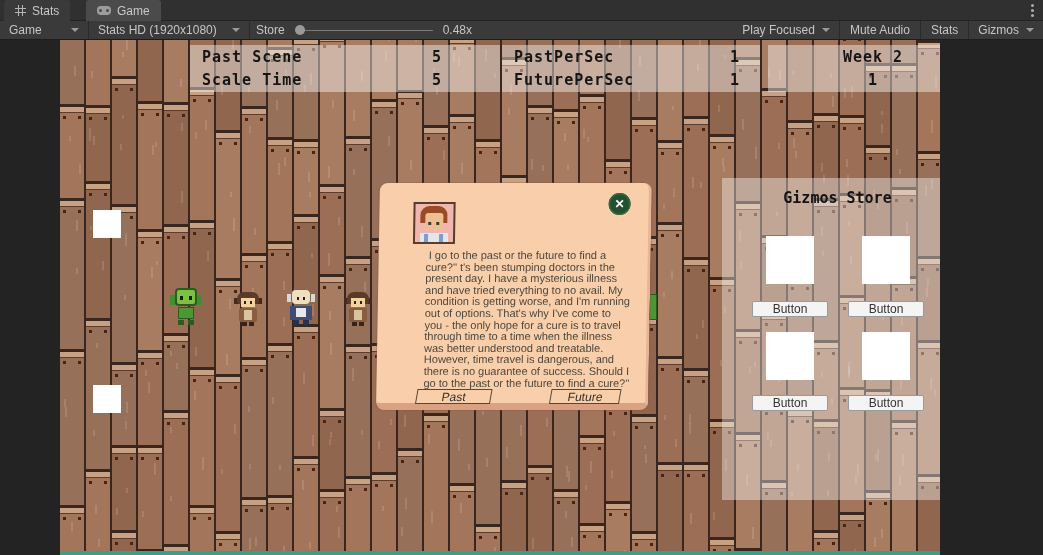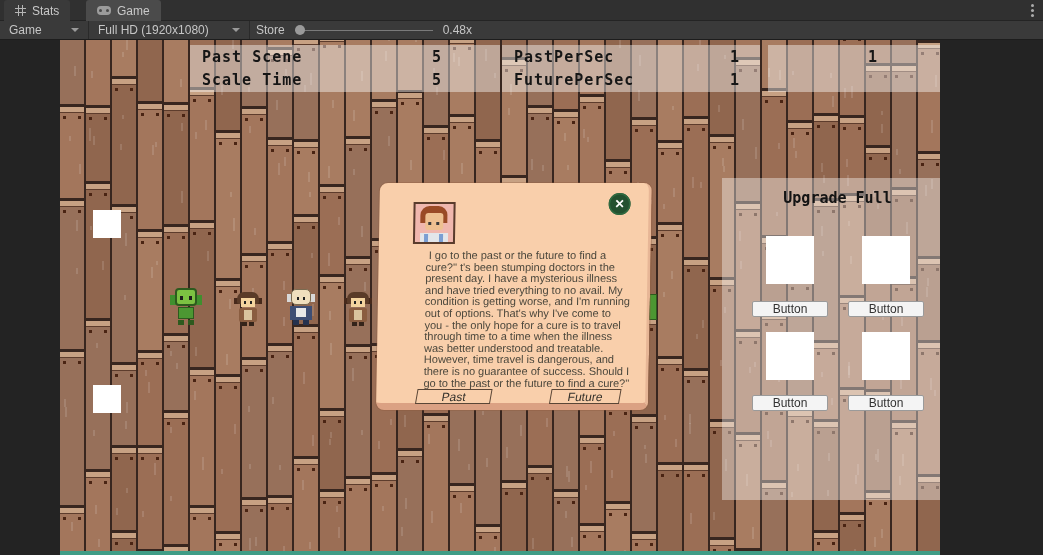--- a/index.html
+++ b/index.html
@@ -158,31 +158,50 @@
       </div>
   </div>
 
   <div class="toolbar">
     <div class="dd wide">
       <span>Game</span>
       <i class="arr"></i>
     </div>
     <div class="sep"></div>
     <div class="dd" style="min-width:160px;justify-content:space-between;">
-      <span>Full HD (1920x1080)</span>
+      <span>Stats HD (1920x1080)</span>
       <i class="arr"></i>
     </div>
     <div class="sep"></div>
     <span class="tb-label">Store</span>
     <div class="slider">
       <span class="track"></span>
       <span class="knob"></span>
     </div>
     <span class="tb-label">0.48x</span>
 
+    <div class="tb-right">
+      <div class="dd">
+        <span>Play Focused</span>
+        <i class="arr"></i>
+      </div>
+      <div class="sep"></div>
+      <div class="tb-btn">
+        <span>Mute Audio</span>
+      </div>
+      <div class="sep"></div>
+      <div class="tb-btn">
+        <span>Stats</span>
+      </div>
+      <div class="sep"></div>
+      <div class="dd">
+        <span>Gizmos</span>
+        <i class="arr"></i>
+      </div>
+    </div>
   </div>
 
   <div class="game-area">
     <div id="wood">
         <div class="plank" style="left: 0px; top: -52px; width: 24px; height: 116px; background: rgb(151, 112, 90);">
           <span class="streak" style="left: 14.1794px; top: 78.0119px; width: 2px; height: 10.2049px;"></span>
         </div>
         <div class="plank" style="left: 0px; top: 67px; width: 24px; height: 91px; background: rgb(163, 118, 92);">
           <span class="cap"></span>
           <span class="nail l"></span>
@@ -1299,20 +1318,21 @@
       <div class="hud-row">
         <span>PastPerSec</span>
         <span class="hud-val">1</span>
       </div>
       <div class="hud-row">
         <span>FuturePerSec</span>
         <span class="hud-val">1</span>
       </div>
     </div>
     <div class="hud p3">
+      <div class="hud-center">Week 2</div>
       <div class="hud-center">1</div>
     </div>
 
     <div class="sq sq1"></div>
     <div class="sq sq2"></div>
 
     <div class="char goblin" style="left:110px;top:248px;">
       <div class="g-ear l"></div>
         <div class="g-ear r"></div>
         <div class="g-head"></div>
@@ -1353,21 +1373,21 @@
         <div class="v-eye l"></div>
         <div class="v-eye r"></div>
       <div class="v-body"></div>
         <div class="v-apron"></div>
         <div class="v-foot l"></div>
         <div class="v-foot r"></div>
     </div>
     <div class="sliver"></div>
 
     <div class="store">
-      <div class="store-title">Upgrade Full</div>
+      <div class="store-title">Gizmos Store</div>
       <div class="slot s1"></div>
       <div class="slot s2"></div>
       <div class="slot s3"></div>
       <div class="slot s4"></div>
       <button class="ubtn b1">Button</button>
       <button class="ubtn b2">Button</button>
       <button class="ubtn b3">Button</button>
       <button class="ubtn b4">Button</button>
     </div>
 

